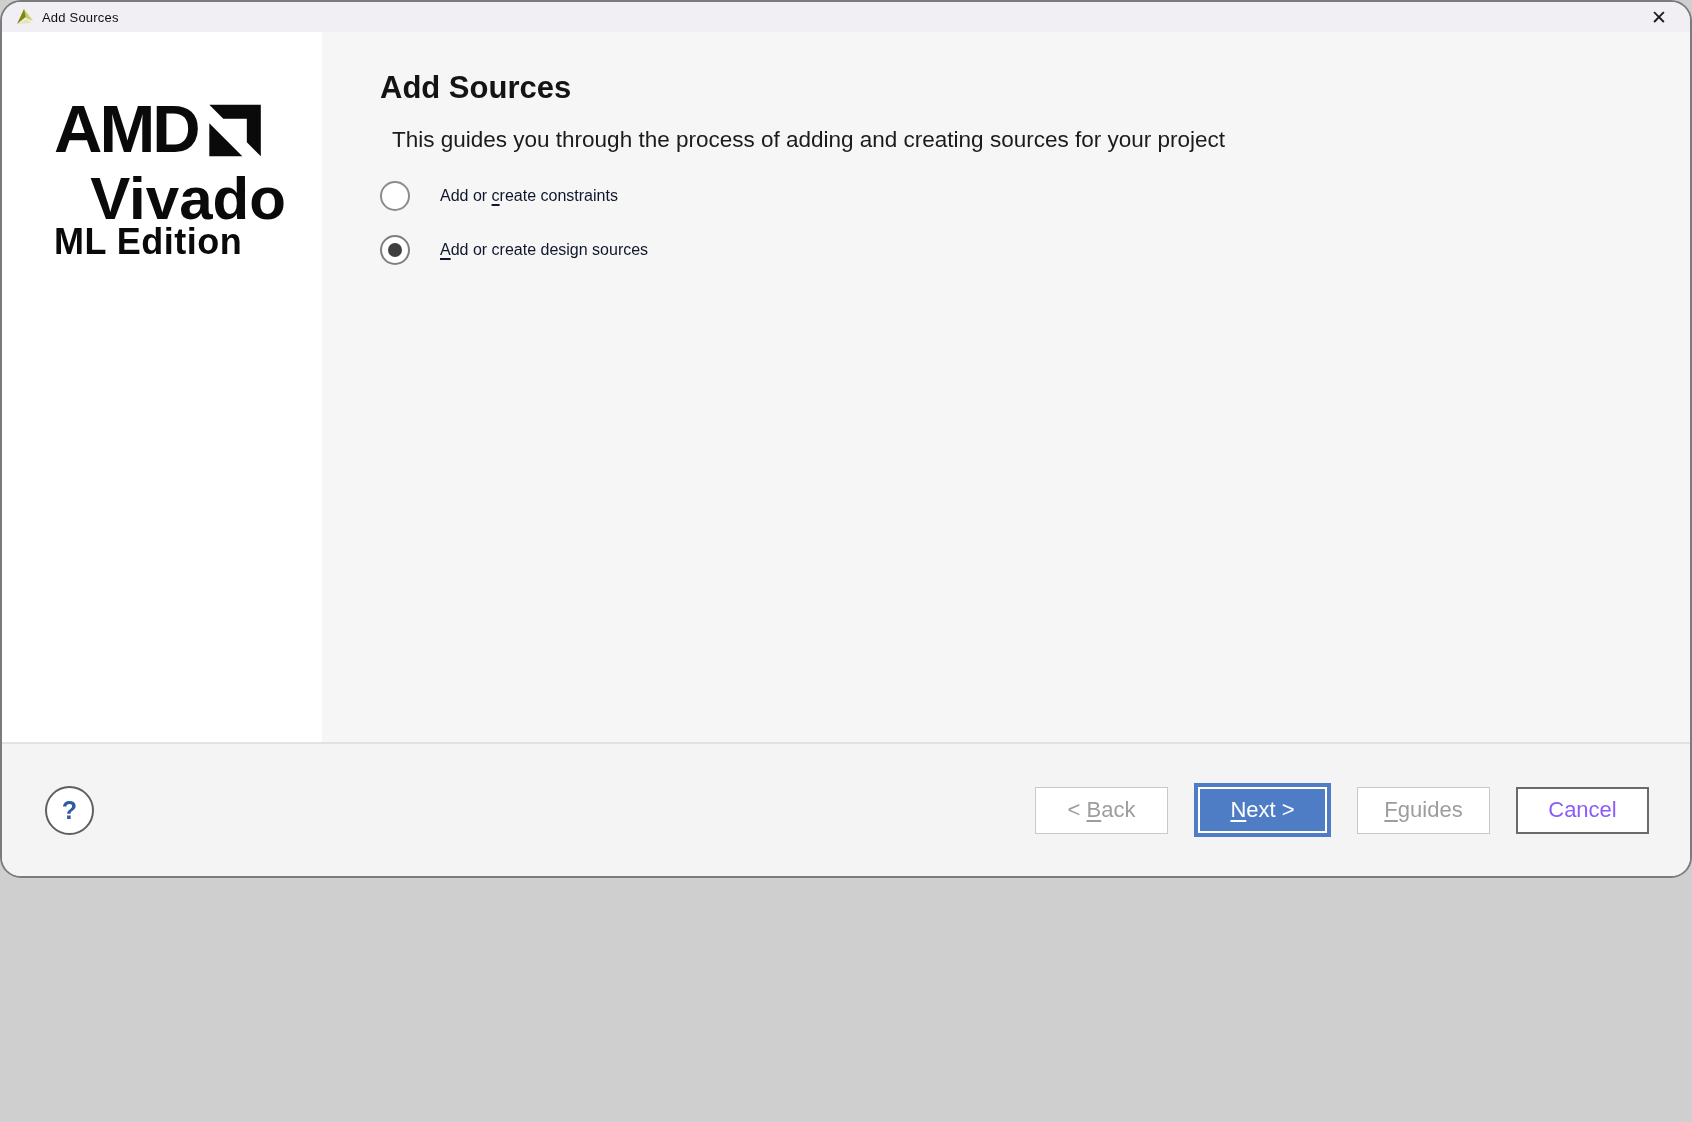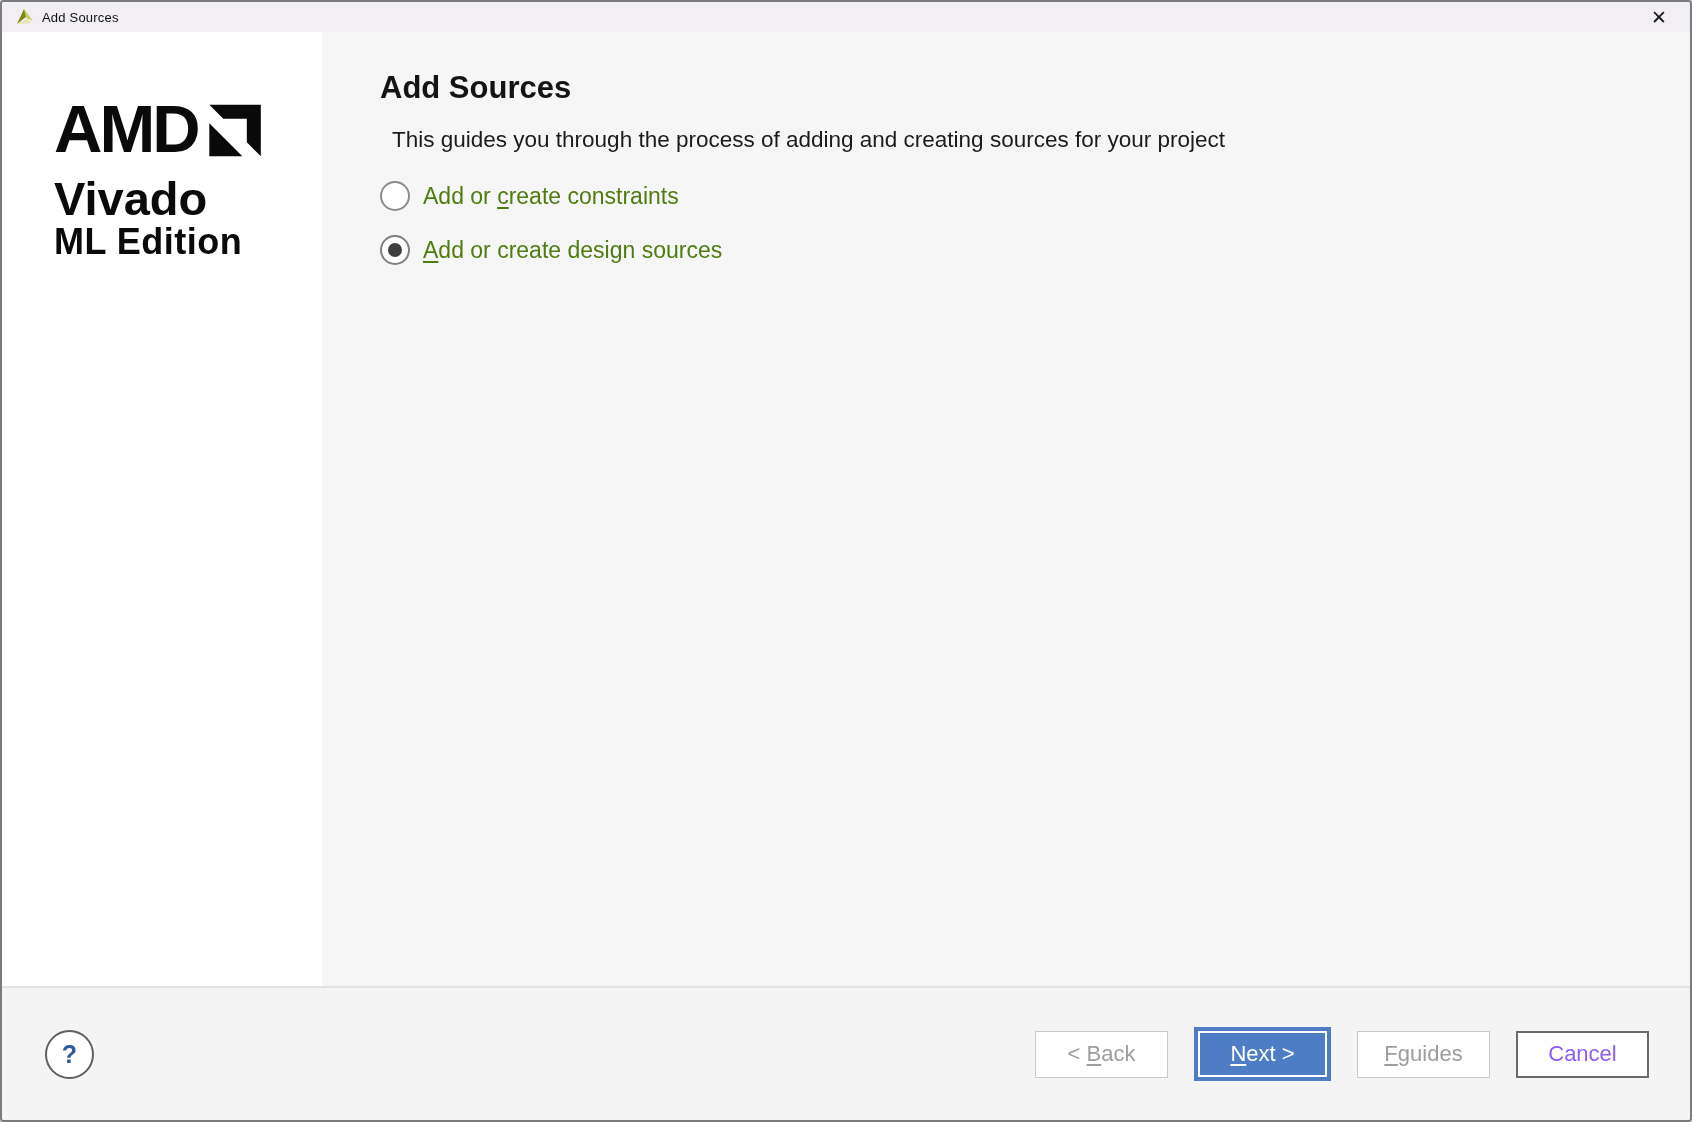--- a/index.html
+++ b/index.html
@@ -1,20 +1,20 @@
 <!DOCTYPE html>
 <html><head>
 <meta charset="utf-8">
 <style>
   html,body{margin:0;padding:0;background:#cfcfcf;font-family:"Liberation Sans","DejaVu Sans",sans-serif;}
   *{box-sizing:border-box;}
 
   .window{
-    position:relative;width:1692px;height:1122px;background:#f7f6f7;
-    border:2px solid #7b7b7b;border-radius:4px;overflow:hidden;
+    position:relative;width:1692px;height:878px;background:#f7f6f7;
+    border:2px solid #7b7b7b;border-radius:21px;overflow:hidden;
     display:flex;flex-direction:column;
   }
 
   
   .titlebar{
     height:30px;flex:0 0 30px;background:#f1eff3;
     display:flex;align-items:center;padding:0 10px;position:relative;
   }
   .titlebar-icon{width:20px;height:20px;margin:0 7px 0 3px;flex:0 0 auto;}
   .titlebar-title{font-size:13px;color:#111;letter-spacing:.2px;}
@@ -28,39 +28,39 @@
   .body{flex:1 1 auto;display:flex;min-height:0;}
   .brand-panel{
     flex:0 0 320px;background:#ffffff;padding:70px 0 0 52px;color:#0a0a0a;
   }
   .amd-row{display:flex;align-items:flex-start;}
   .amd-text{
     font-size:67px;line-height:54px;font-weight:800;letter-spacing:-3px;
     font-stretch:condensed;
   }
   .amd-arrow{width:57px;height:56px;margin-left:8px;}
-  .product-name{font-size:47px;line-height:47px;font-weight:600;letter-spacing:0;margin-top:17px;}
+  .product-name{font-size:60px;line-height:47px;font-weight:600;letter-spacing:0;margin-top:17px;text-align:center;}
   .edition-name{font-size:36px;line-height:32px;font-weight:700;letter-spacing:.5px;margin-top:4px;}
 
   .content{flex:1 1 auto;background:#f7f6f7;padding:0 40px 0 58px;}
   .page-title{font-size:31px;line-height:40px;font-weight:700;color:#141414;margin:36px 0 0 0;}
   .page-subtitle{font-size:22.5px;line-height:30px;color:#1b1b1b;margin:17px 0 0 12px;}
 
   .options{margin-top:26px;}
   .option-row{display:flex;align-items:center;height:30px;margin-bottom:24px;cursor:default;}
   .radio{
     width:30px;height:30px;border-radius:50%;background:#ffffff;
     border:2px solid #8c8c8c;flex:0 0 30px;position:relative;
   }
   .option-row.selected .radio{border-color:#7f7f7f;}
   .option-row.selected .radio::after{
     content:"";position:absolute;left:50%;top:50%;width:14px;height:14px;
     transform:translate(-50%,-50%);border-radius:50%;background:#3f3f3f;
   }
-  .option-label{font-size:23px;color:#4d7c0f;margin-left:13px;white-space:nowrap;}
+  .option-label{font-size:16px;color:#0f172a;margin-left:30px;white-space:nowrap;}
   .mn{text-decoration:underline;text-decoration-thickness:1.5px;text-underline-offset:3px;}
 
   
   .footer{
     flex:0 0 134px;background:#f5f4f5;border-top:2px solid #e3e2e3;
     display:flex;align-items:center;padding:0 41px 0 43px;
   }
   .help-btn{
     width:49px;height:49px;border-radius:50%;background:#ffffff;
     border:2px solid #606060;display:flex;align-items:center;justify-content:center;

